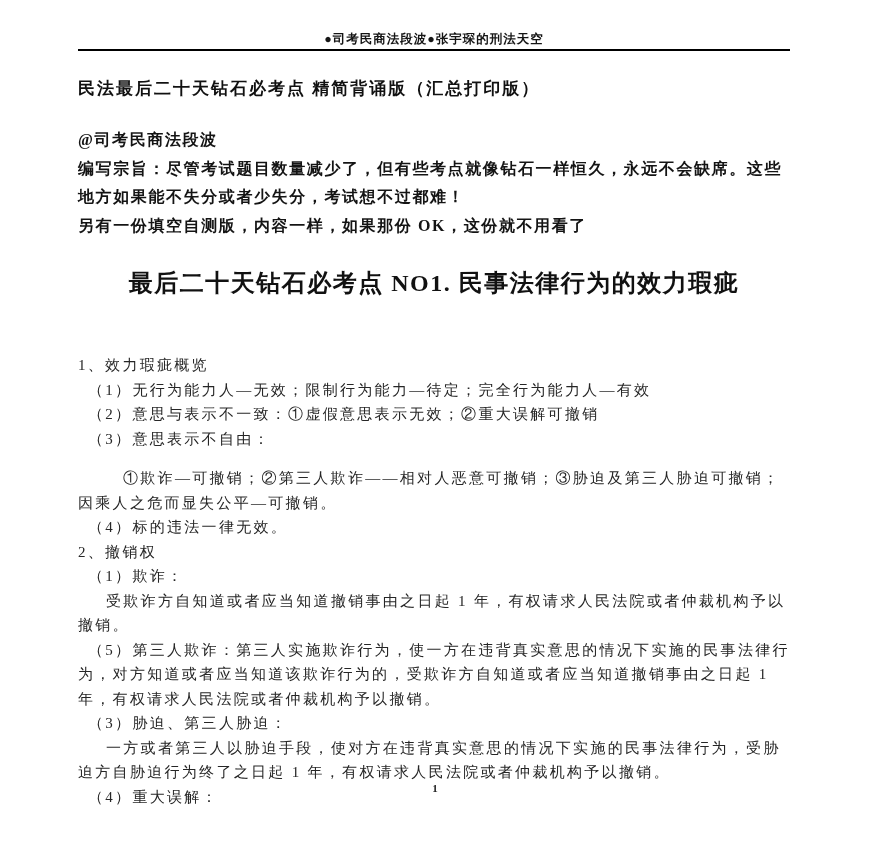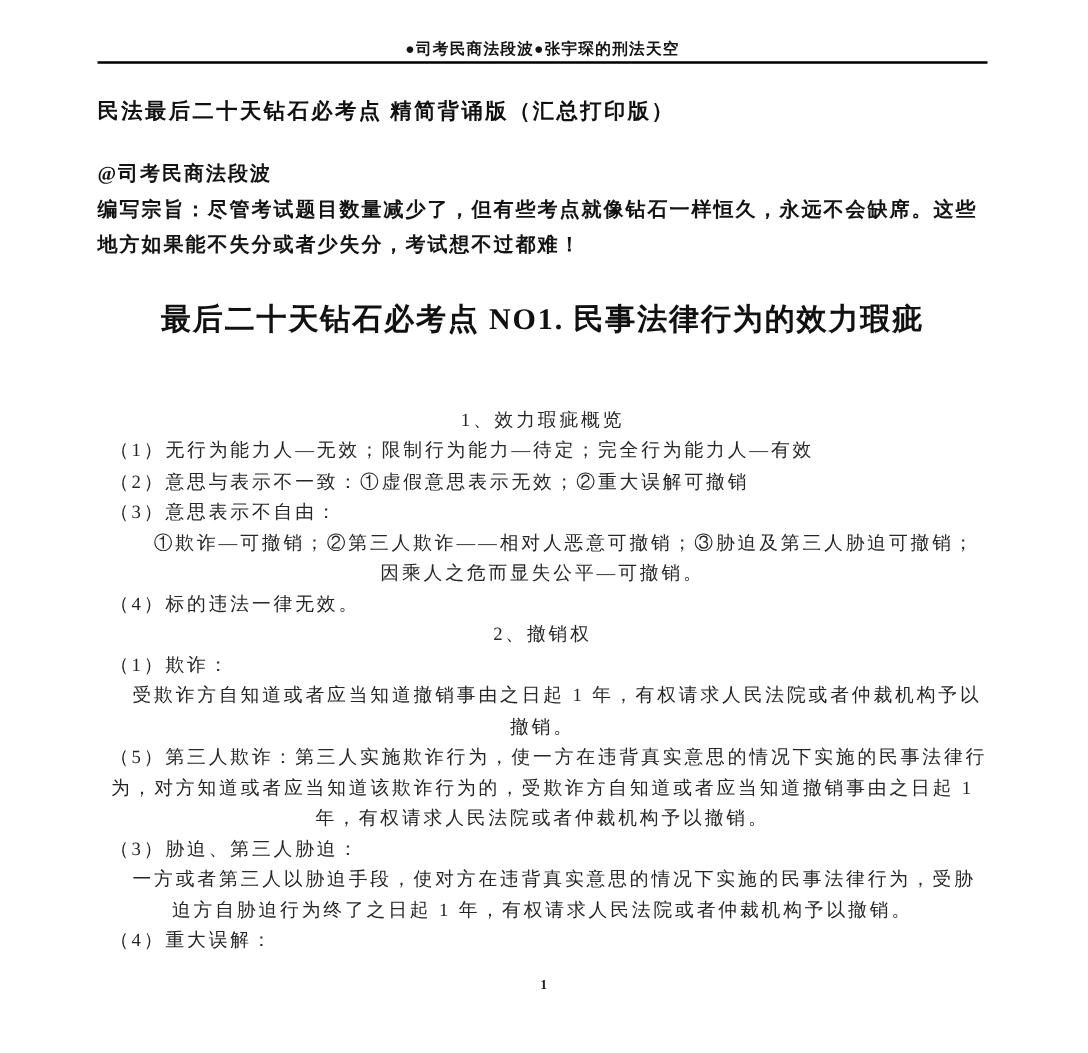--- a/index.html
+++ b/index.html
@@ -63,24 +63,24 @@
   .body-block {
     margin-top: 54px;
     font-size: 15px;
   }
   .body-line {
     line-height: 24.5px;
     letter-spacing: 2.3px;
     white-space: nowrap;
     color: #262626;
   }
-  .indent-0 { padding-left: 0; text-align: center; }
+  .indent-0 { padding-left: 0; }
   .indent-1 { padding-left: 10px; }
   .indent-2 { padding-left: 28px; }
-  .indent-3 { padding-left: 45px; }
+  .indent-3 { padding-left: 45px; margin-top: 15px; }
   .footer {
     position: absolute;
     left: 0;
     right: 0;
     top: 782px;
     text-align: center;
     font-size: 11px;
     font-weight: bold;
     color: #222222;
   }
@@ -94,20 +94,21 @@
     <div class="header-text">●司考民商法段波●张宇琛的刑法天空</div>
   </div>
 
   <div class="doc-title">民法最后二十天钻石必考点 精简背诵版（汇总打印版）</div>
 
   <div class="intro">
     <div class="intro-line">@司考民商法段波</div>
     <div id="intro-lines">
         <div class="intro-line">编写宗旨：尽管考试题目数量减少了，但有些考点就像钻石一样恒久，永远不会缺席。这些</div>
         <div class="intro-line">地方如果能不失分或者少失分，考试想不过都难！</div>
+        <div class="intro-line">另有一份填空自测版，内容一样，如果那份 OK，这份就不用看了</div>
       </div>
   </div>
 
   <div class="section-title">最后二十天钻石必考点 NO1. 民事法律行为的效力瑕疵</div>
 
   <div id="body-lines" class="body-block">
       <div class="body-line indent-0">1、效力瑕疵概览</div>
       <div class="body-line indent-1">（1）无行为能力人—无效；限制行为能力—待定；完全行为能力人—有效</div>
       <div class="body-line indent-1">（2）意思与表示不一致：①虚假意思表示无效；②重大误解可撤销</div>
       <div class="body-line indent-1">（3）意思表示不自由：</div>

